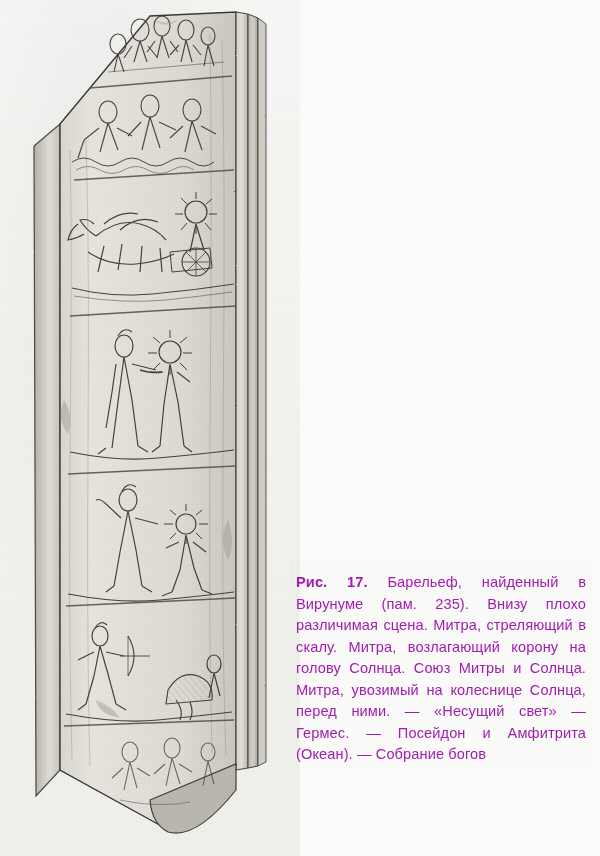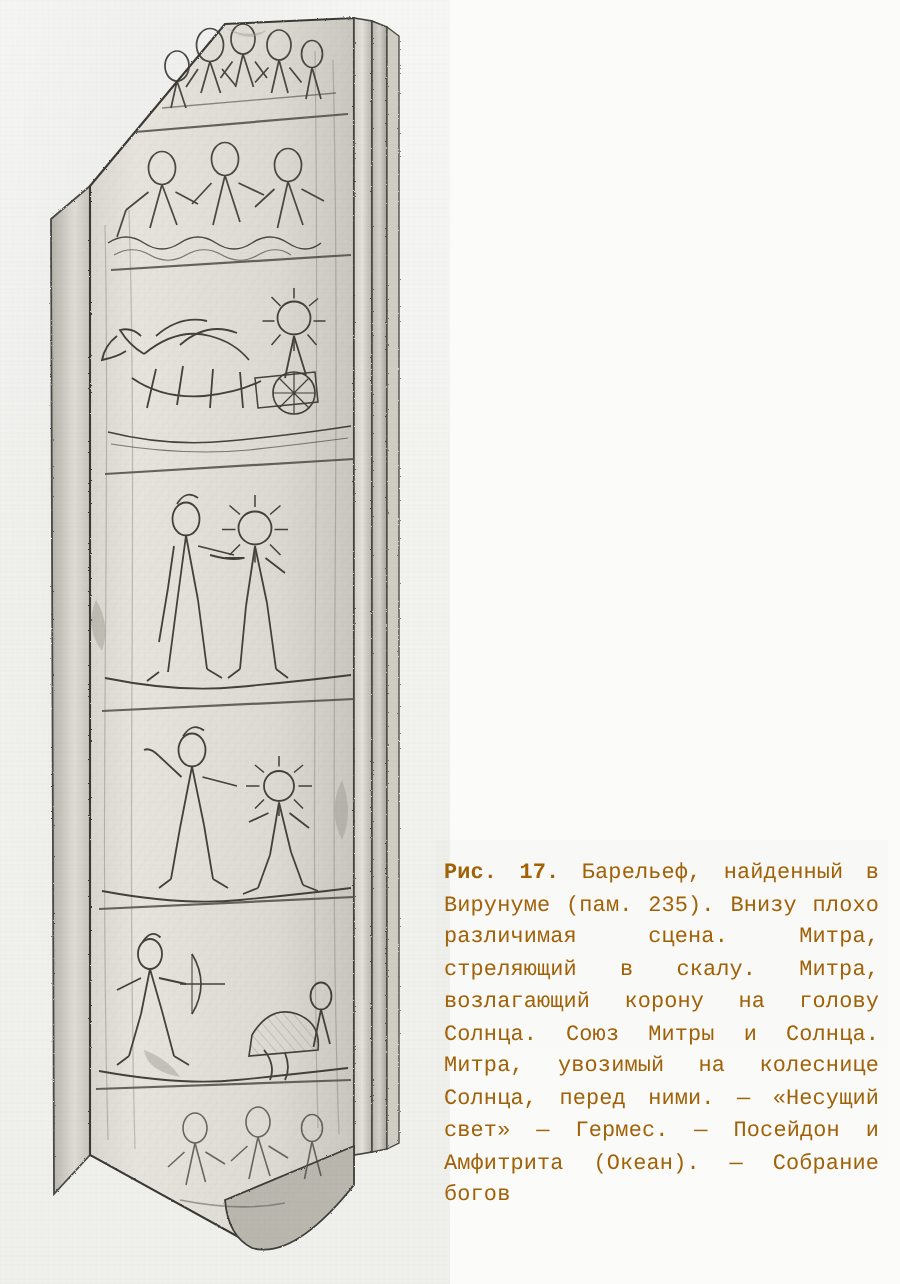--- a/index.html
+++ b/index.html
@@ -44,24 +44,24 @@
       repeating-linear-gradient(0deg, rgba(0,0,0,0.018) 0px, rgba(0,0,0,0.018) 1px, rgba(255,255,255,0) 1px, rgba(255,255,255,0) 3px),
       repeating-linear-gradient(90deg, rgba(0,0,0,0.014) 0px, rgba(0,0,0,0.014) 1px, rgba(255,255,255,0) 1px, rgba(255,255,255,0) 4px);
   }
 
   
   .caption {
     position: absolute;
     left: 296px;
     top: 572px;
     width: 290px;
-    font-family: Liberation Mono, monospace;
+    font-family: Liberation Sans, sans-serif;
     font-size: 14.6px;
     line-height: 21.5px;
-    color: #a16207;
+    color: #a21caf;
     text-align: justify;
     text-justify: inter-word;
     letter-spacing: 0.1px;
   }
   .caption .figlabel {
     font-weight: bold;
   }
   .cap-shade {
     position: absolute;
     left: 290px;

